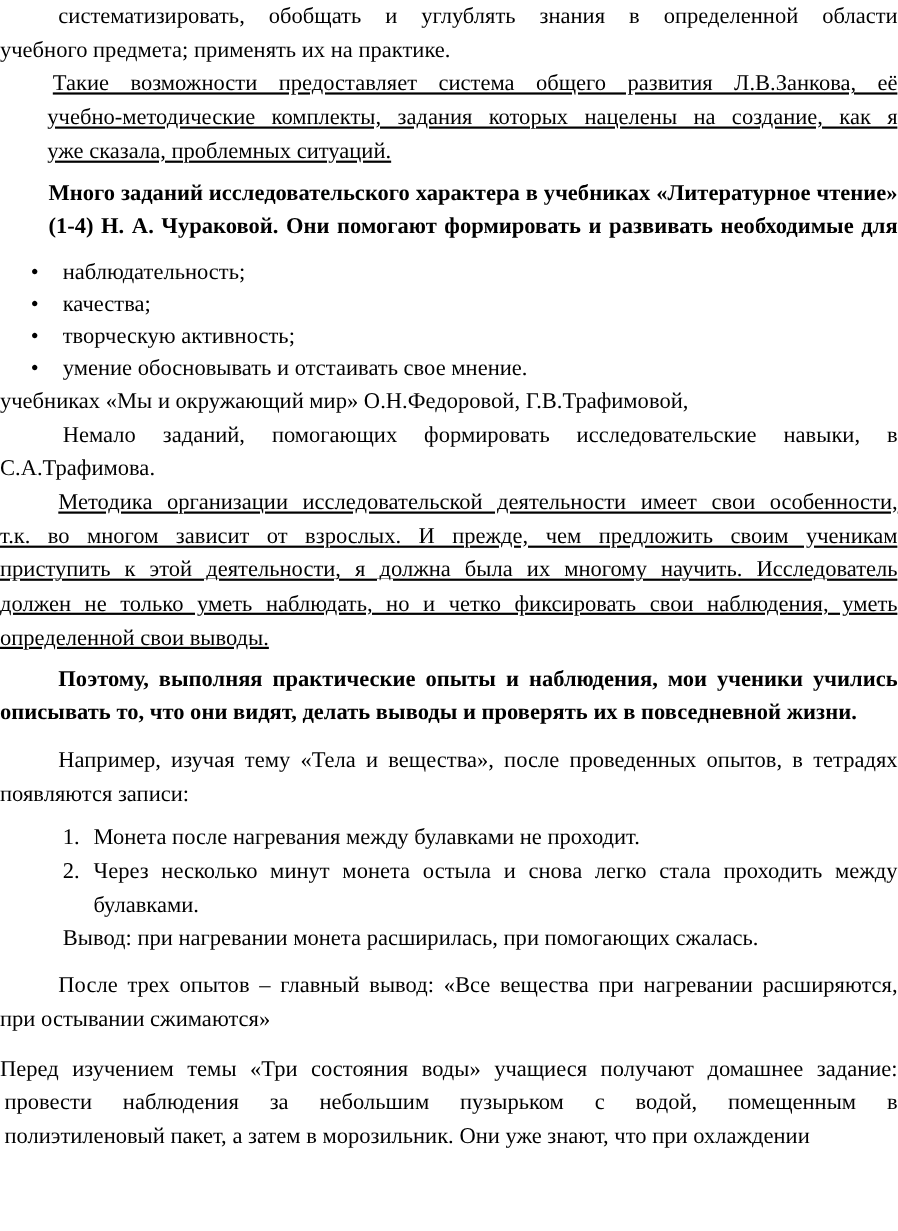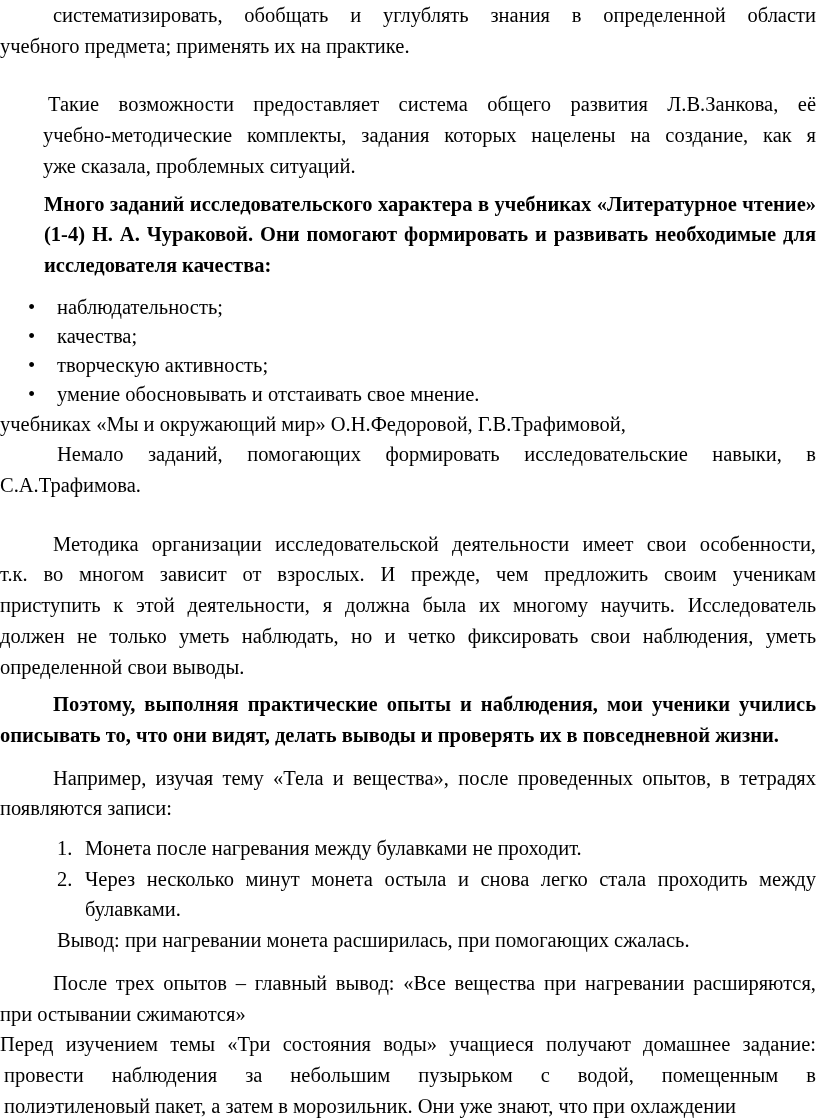--- a/index.html
+++ b/index.html
@@ -14,22 +14,22 @@
   .j { text-align: justify; text-align-last: justify; }
   
   .pl4  { padding-left: 4px; }
   .pl43 { padding-left: 43px; }
   .pl44 { padding-left: 44px; }
   .pl48 { padding-left: 48px; }
   .pl53 { padding-left: 53px; }
   .pl57 { padding-left: 57px; }
   .pl85 { padding-left: 85px; }
   
-  .m16 { margin-top: 28px; }
-  .m14 { }
+  .m16 { margin-top: 0; text-decoration: underline; }
+  .m14 { margin-top: 14px; }
   .m12 { margin-top: 12px; }
   .m9  { margin-top: 9px; }
   .m7  { margin-top: 7px; font-weight: bold; }
   
   .bullets .ln { line-height: 29px; min-height: 29px; }
   .bullet-item { position: relative; padding-left: 57px; }
   .bullet-item .bmark { position: absolute; left: 28px; top: 0; }
   
   .num-line { position: relative; padding-left: 85px; }
   .num-line .nmark { position: absolute; left: 57px; top: 0; }
@@ -46,21 +46,20 @@
 
   <div class="m16">
     <div class="ln j pl48">Такие возможности предоставляет система общего развития Л.В.Занкова, её</div>
     <div class="ln j pl43">учебно-методические комплекты, задания которых нацелены на создание, как я</div>
     <div class="ln pl43">уже сказала, проблемных ситуаций.</div>
   </div>
 
   <div class="m7">
     <div class="ln j pl44">Много заданий исследовательского характера в учебниках «Литературное чтение»</div>
     <div class="ln j pl44">(1-4) Н. А. Чураковой. Они помогают формировать и развивать необходимые для</div>
-    <div class="ln pl44">исследователя качества:</div>
   </div>
 
   <div class="m12 bullets">
     <div class="ln bullet-item">
       <span class="bmark">•</span>
       <span>наблюдательность;</span>
     </div>
     <div class="ln bullet-item">
       <span class="bmark">•</span>
       <span>качества;</span>

